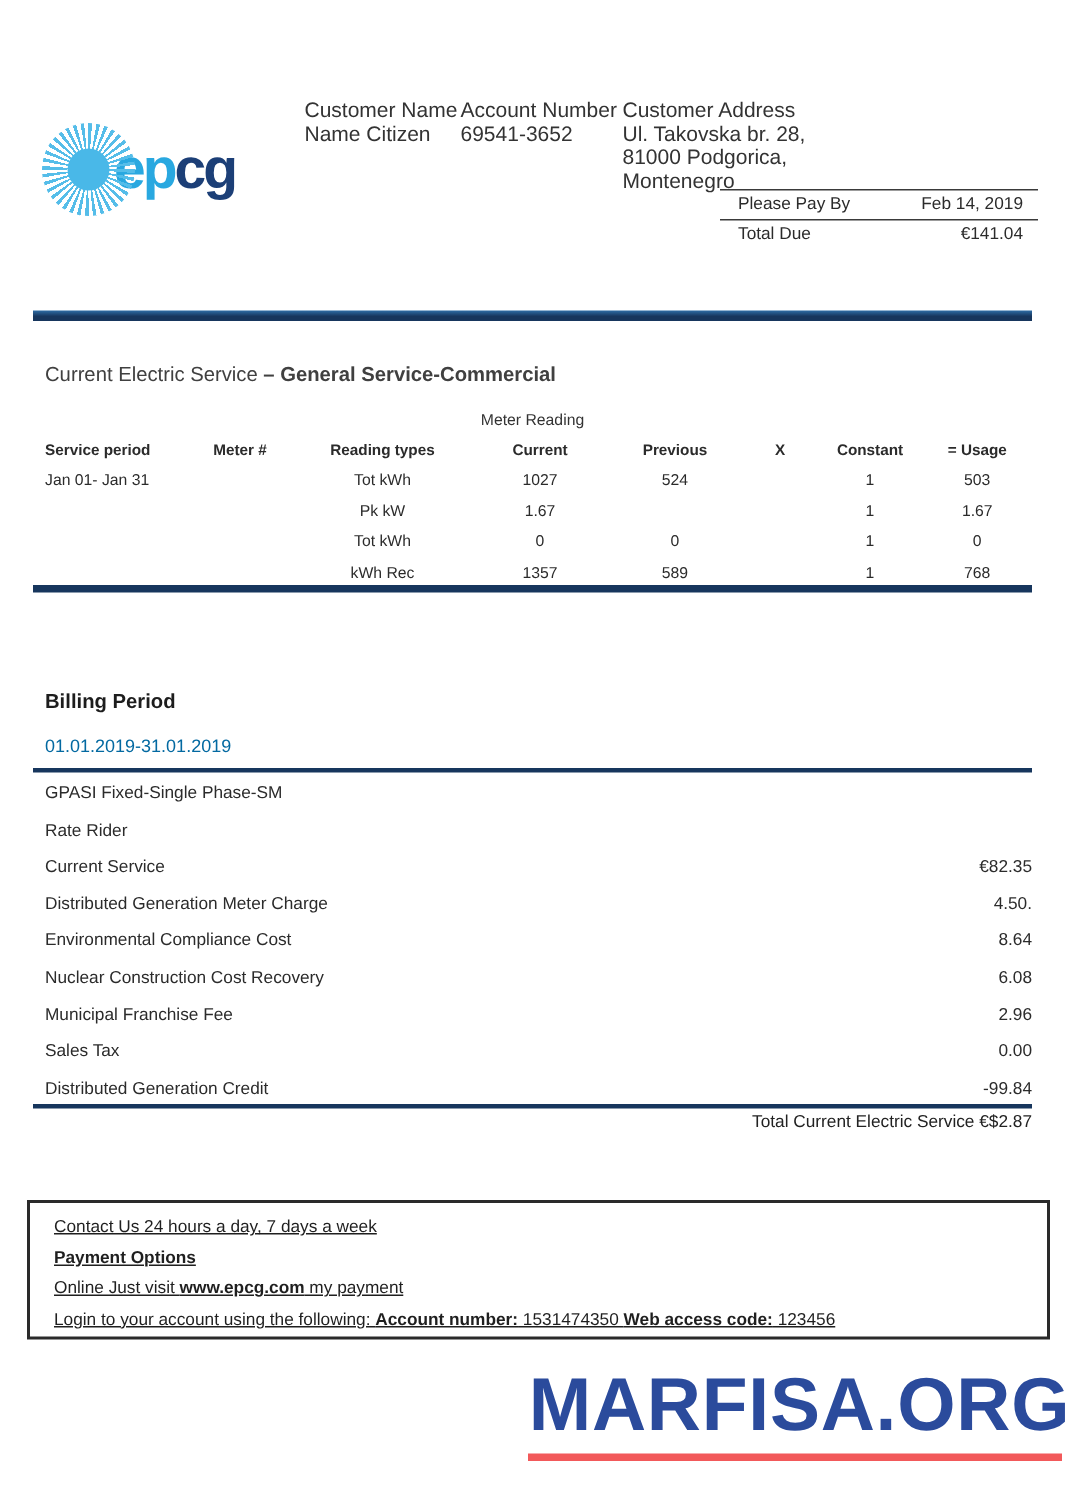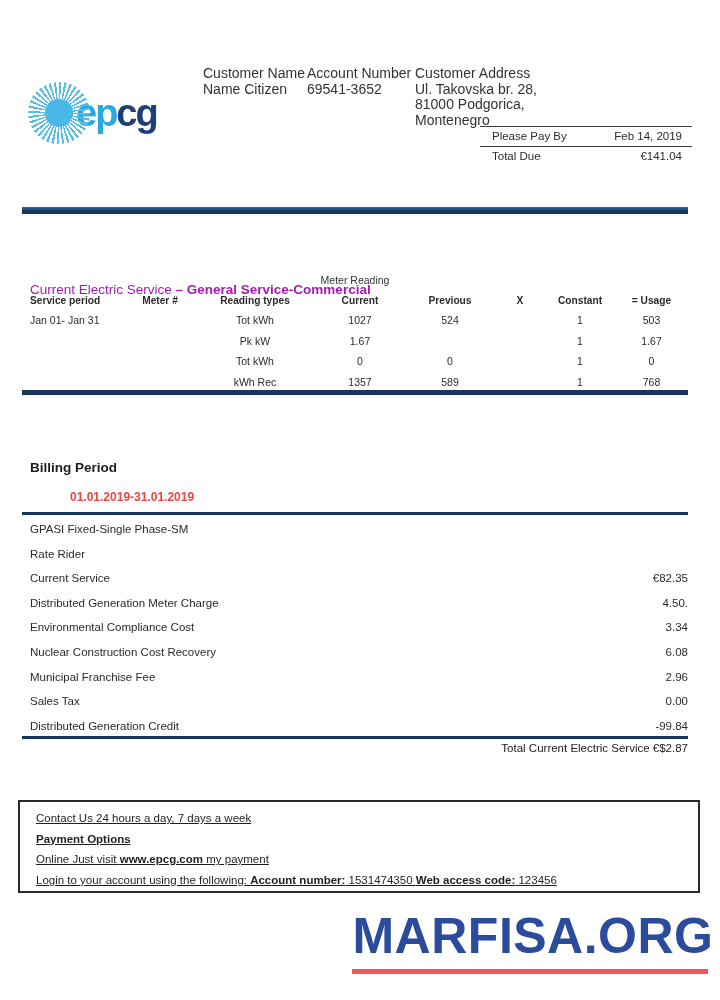--- a/index.html
+++ b/index.html
@@ -40,36 +40,36 @@
   
   .bar-thick { position:absolute; left:22px; width:666px; height:7px;
     background:linear-gradient(180deg,#2e6da6 0%, #17365d 55%, #17365d 100%); }
   .bar1 { top:207px; }
   .bar2 { top:390px; height:5px; background:#17365d; }
   .navy-line { position:absolute; left:22px; width:666px; height:3px; background:#17365d; }
   .line-rate { top:512px; }
   .line-total { top:736px; }
 
   
-  .svc-title { position:absolute; left:30px; top:242px; font-size:13.5px; color:#a21caf;margin-top:40px; }
+  .svc-title { position:absolute; left:30px; top:242px; font-size:13.5px; color:#404040; }
   .svc-title .bold { font-weight:bold; }
 
   
   .meter-label { position:absolute; left:22px; top:274px; width:666px; text-align:center;
     font-size:10.5px; color:#333; }
   .meter-table { position:absolute; left:30px; top:292px; width:658px;
     display:grid; grid-template-columns:95px 70px 120px 90px 90px 50px 70px 1fr;
     font-size:10.5px; color:#2b2b2b; row-gap:0; }
   .meter-table .cell { text-align:center; height:20.5px; line-height:20.5px; }
   .meter-table .head { font-weight:bold; font-size:10.2px; height:18px; line-height:18px; }
   .meter-table .cell.first { text-align:left; }
 
   
   .billing-title { position:absolute; left:30px; top:460px; font-size:13.5px; font-weight:bold; color:#1d1d1d; }
-  .billing-period { position:absolute; left:30px; top:490px; font-size:12px; font-weight:bold; color:#ef4444;margin-left:40px; }
+  .billing-period { position:absolute; left:30px; top:490px; font-size:12px; font-weight:normal; color:#0369a1; }
   .charges { position:absolute; left:30px; top:517px; width:658px; font-size:11.5px; color:#2b2b2b; }
   .charges .crow { display:flex; justify-content:space-between; height:24.6px; line-height:24.6px; }
   .total-line { position:absolute; left:30px; top:742px; width:658px; text-align:right;
     font-size:11.5px; color:#222; }
 
   
   .contact-box { position:absolute; left:18px; top:800px; width:682px; height:93px;
     border:2px solid #2a2a2a; padding:6px 0 0 16px; font-size:11.5px; color:#1f1f1f;text-decoration:underline; }
   .contact-box .cline { line-height:20.6px; }
   .contact-box .b { font-weight:bold; }
@@ -189,21 +189,21 @@
     <div class="crow">
       <span>Current Service</span>
       <span>€82.35</span>
     </div>
     <div class="crow">
       <span>Distributed Generation Meter Charge</span>
       <span>4.50.</span>
     </div>
     <div class="crow">
       <span>Environmental Compliance Cost</span>
-      <span>3.34</span>
+      <span>8.64</span>
     </div>
     <div class="crow">
       <span>Nuclear Construction Cost Recovery</span>
       <span>6.08</span>
     </div>
     <div class="crow">
       <span>Municipal Franchise Fee</span>
       <span>2.96</span>
     </div>
     <div class="crow">

